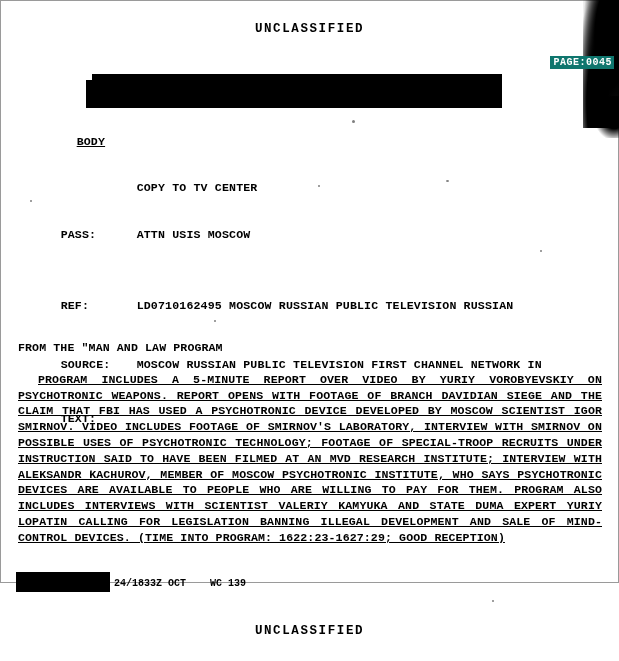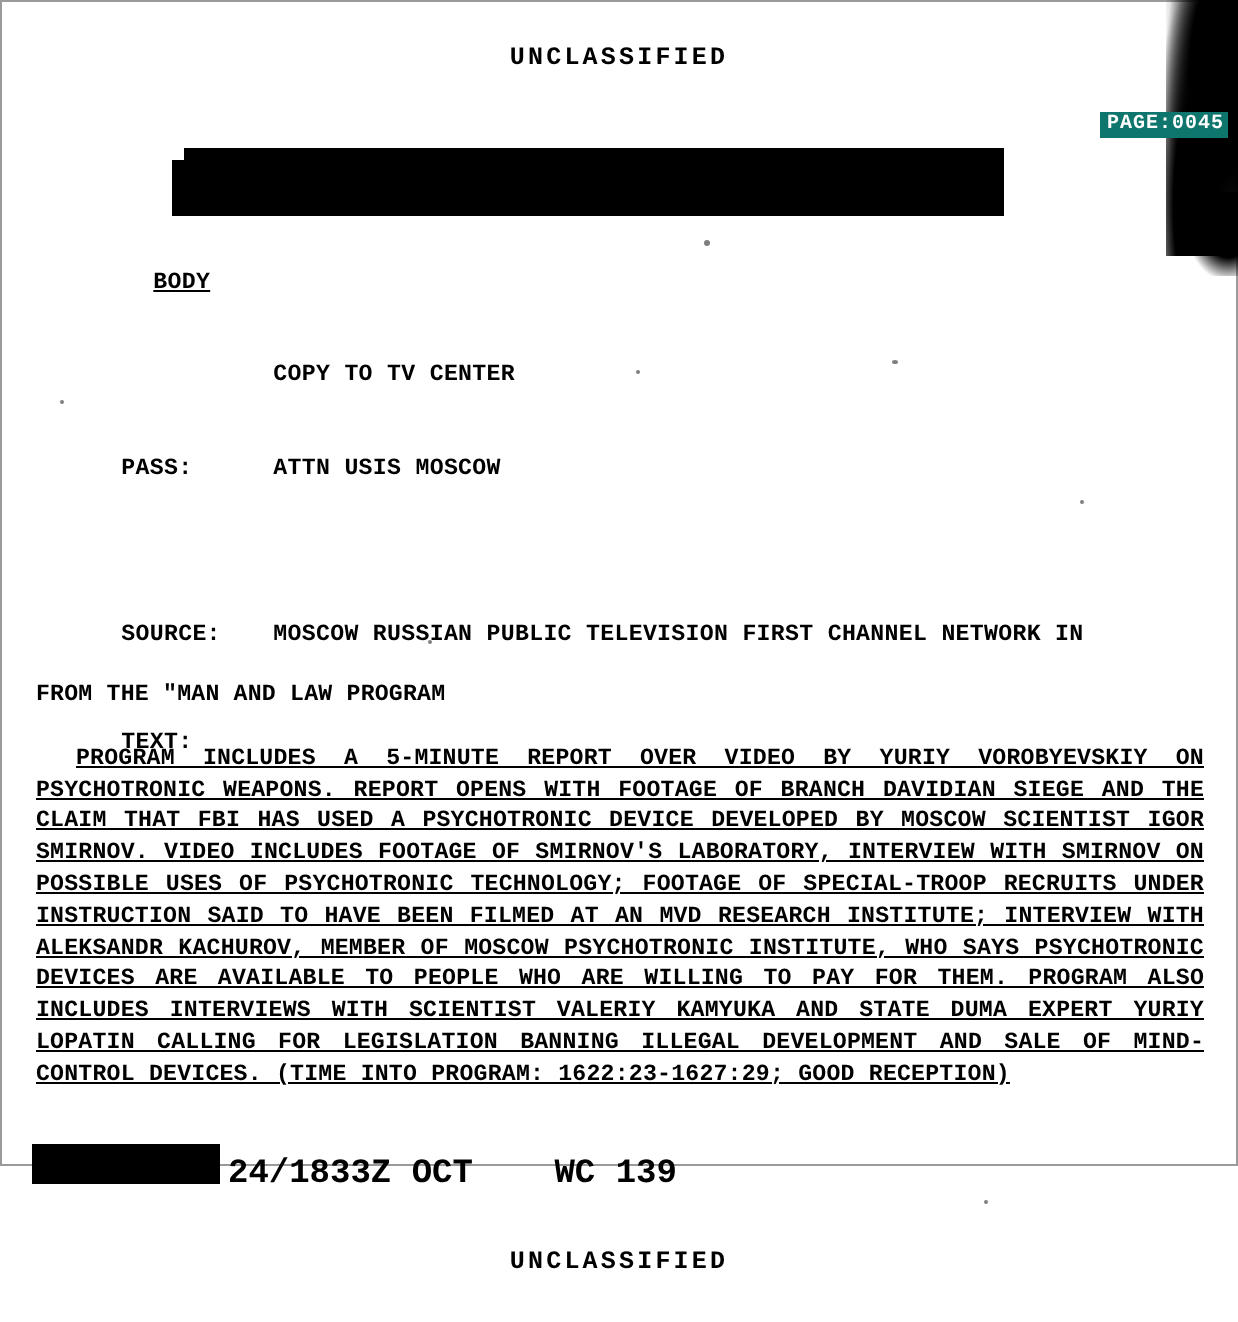--- a/index.html
+++ b/index.html
@@ -166,21 +166,21 @@
     text-align: justify;
     text-decoration: underline;
   }
   .first-line-indent {
     text-indent: 20px;
   }
   .trailer {
     position: absolute;
     top: 578px;
     left: 114px;
-    font-size: 17px;
+    font-size: 10px;
     font-weight: bold;
     white-space: pre;
   }
 
   
   .speck {
     position: absolute;
     background: #3a3a3a;
     border-radius: 50%;
     opacity: 0.65;
@@ -205,20 +205,23 @@
       <span class="label underline">BODY</span>
     </div>
     <div class="field-row">
       <span class="label"></span><span class="value">COPY TO TV CENTER</span>
     </div>
     <div class="field-row">
       <span class="label">PASS:</span><span class="value">ATTN USIS MOSCOW</span>
     </div>
     <div class="spacer-md"></div>
     <div class="spacer-md"></div>
+    <div class="field-row">
+      <span class="label">REF:</span><span class="value">LD0710162495 MOSCOW RUSSIAN PUBLIC TELEVISION RUSSIAN</span>
+    </div>
     <div class="spacer-md"></div>
     <div class="field-row">
       <span class="label">SOURCE:</span><span class="value">MOSCOW RUSSIAN PUBLIC TELEVISION FIRST CHANNEL NETWORK IN</span>
     </div>
     <div class="spacer-sm"></div>
     <div class="field-row">
       <span class="label">TEXT:</span>
     </div>
   </div>
 

